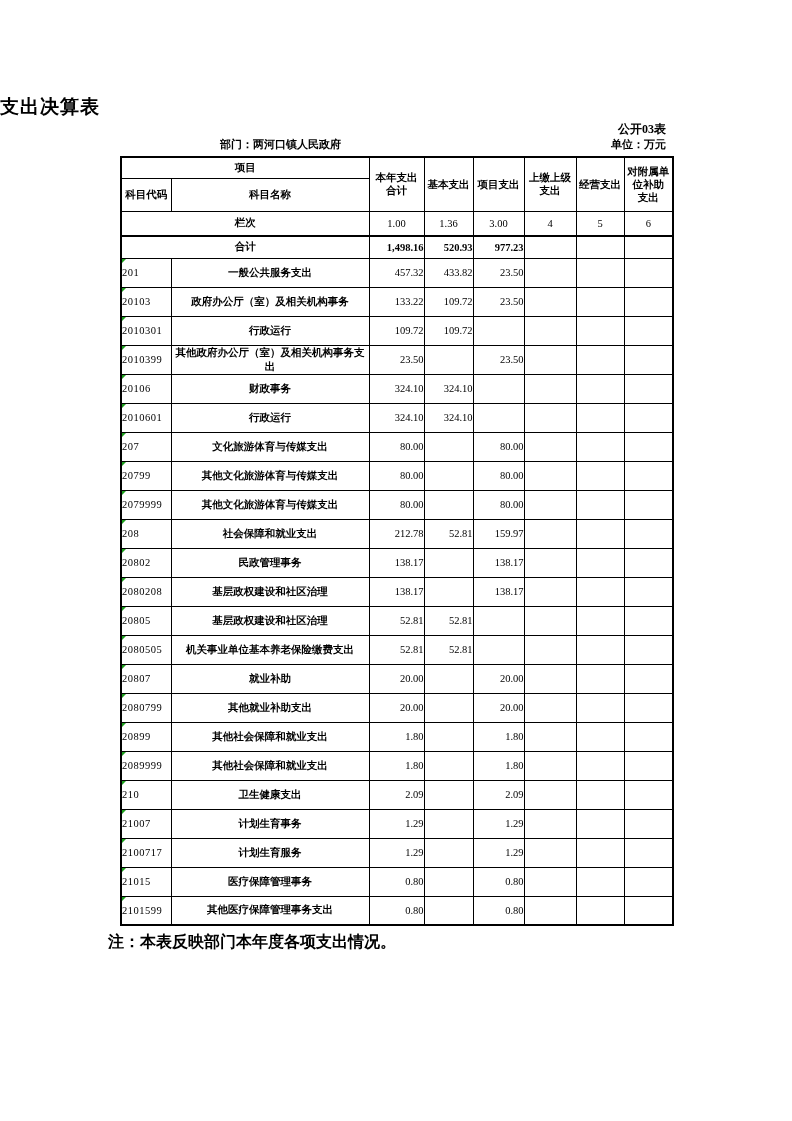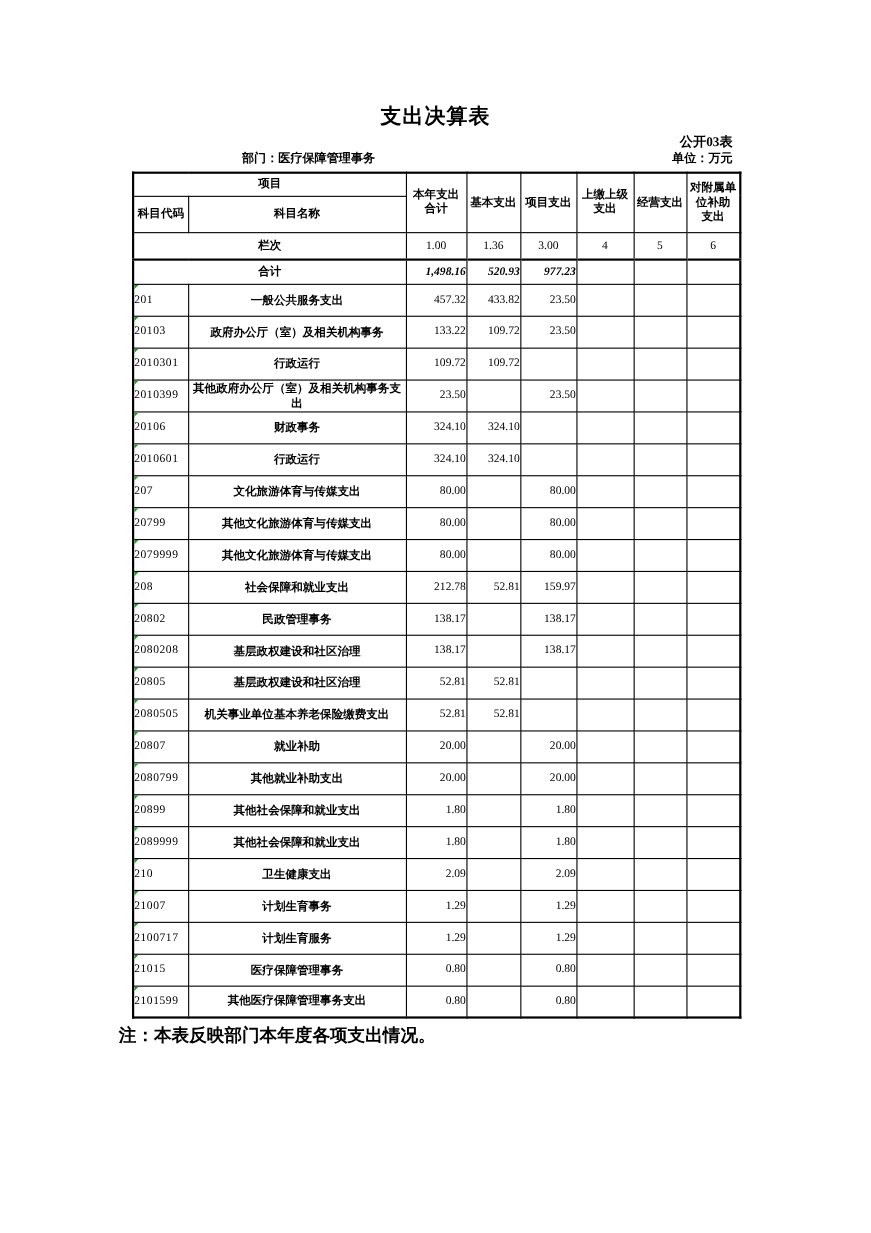--- a/index.html
+++ b/index.html
@@ -6,21 +6,20 @@
   html, body { background: #ffffff; }
   body {
     width: 792px; height: 1121px;
     font-family: "Liberation Serif", "DejaVu Serif", serif;
     color: #000;
     position: relative;
     overflow: hidden;
   }
   .page-title {
     margin-top: 94px;
-    text-align: center;
     font-size: 19px;
     font-weight: bold;
     letter-spacing: 1px;
     line-height: 26px;
   }
   .band { width: 552px; margin-left: 120px; }
   .code-line {
     margin-top: 2px;
     text-align: right;
     font-size: 12px;
@@ -63,21 +62,21 @@
   tr.hdr-row-2 th { height: 33px; }
   tr.index-row td {
     height: 25px;
     text-align: center;
     vertical-align: middle;
     border-bottom: 2px solid #000;
   }
   tr.index-row td.lbl { font-weight: bold; }
   tr.total-row td { height: 22px; vertical-align: middle; }
   tr.total-row td.lbl { text-align: center; font-weight: bold; }
-  tr.total-row td.num { font-weight: bold; font-style: italic; }
+  tr.total-row td.num { font-weight: bold; }
   tbody.data tr td { height: 29px; vertical-align: middle; }
   td.code-cell {
     position: relative;
     padding-left: 3px;
     text-align: left;
     letter-spacing: 0.5px;
   }
   td.name-cell {
     padding-left: 4px;
     text-align: center;
@@ -104,21 +103,21 @@
   }
 </style>
 </head>
 <body>
 
 <div class="page-title">支出决算表</div>
 
 <div class="band code-line">公开03表</div>
 
 <div class="band meta-line">
-  <span>部门：医疗保障管理事务</span>
+  <span>部门：两河口镇人民政府</span>
   <span>单位：万元</span>
 </div>
 
 <table class="fin">
   <colgroup>
     <col style="width:50px">
       <col style="width:198px">
       <col style="width:55px">
       <col style="width:49px">
     <col style="width:51px">

